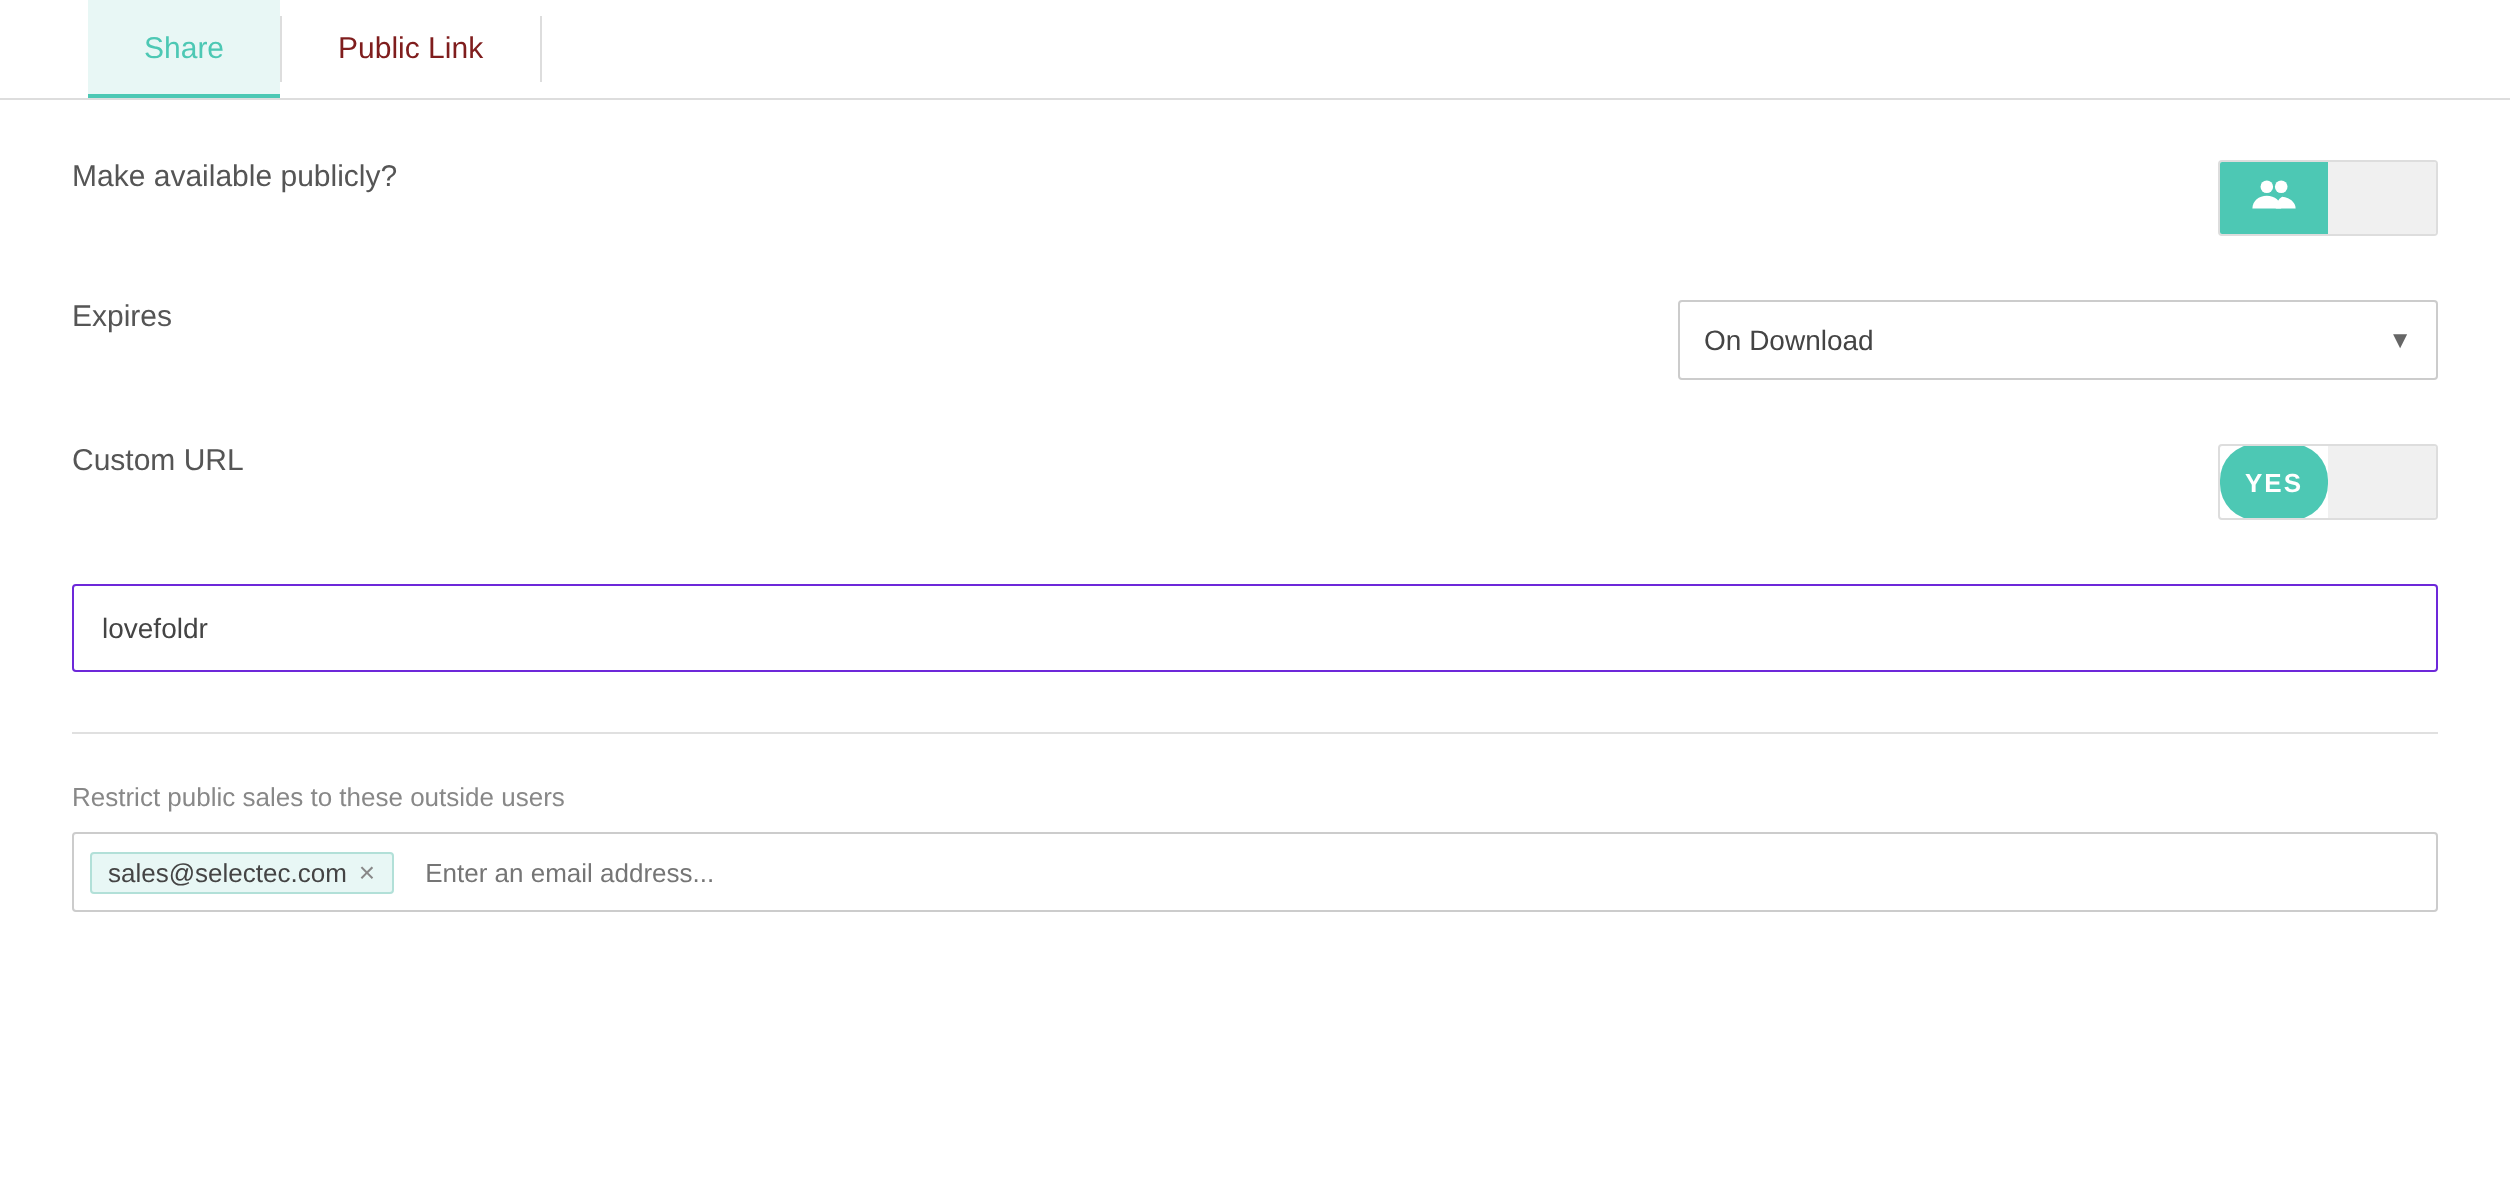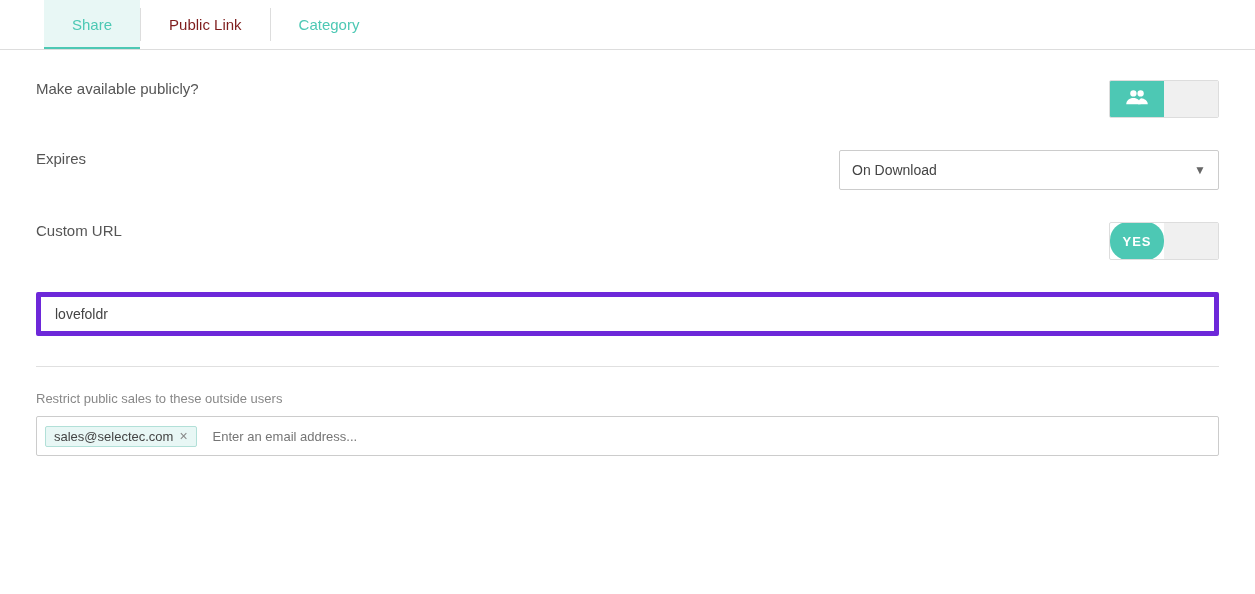--- a/index.html
+++ b/index.html
@@ -164,21 +164,21 @@
     }
 
     .no-label {
       background: #f0f0f0;
       width: 54px;
       height: 38px;
     }
 
     
     .url-input-wrapper {
-      border: 5px solid #6d28d9;
+      border: 1px solid #6d28d9;
       border-radius: 2px;
       height: 44px;
       display: flex;
       align-items: center;
       padding: 0 14px;
       margin-bottom: 30px;
     }
 
     .url-input-wrapper input {
       border: none;
@@ -247,21 +247,20 @@
 </head>
 <body>
 
 <div class="page-container">
 
   <div class="tabs">
     <button class="tab active">Share</button>
     <div class="tab-divider"></div>
     <button class="tab">Public Link</button>
     <div class="tab-divider"></div>
-    <button class="tab category">Category</button>
   </div>
 
   <div class="main-content">
 
     <div class="field-row">
       <span class="field-label">Make available publicly?</span>
       <div class="toggle-container">
         <div class="toggle-active">
           <span class="people-icon">
             

